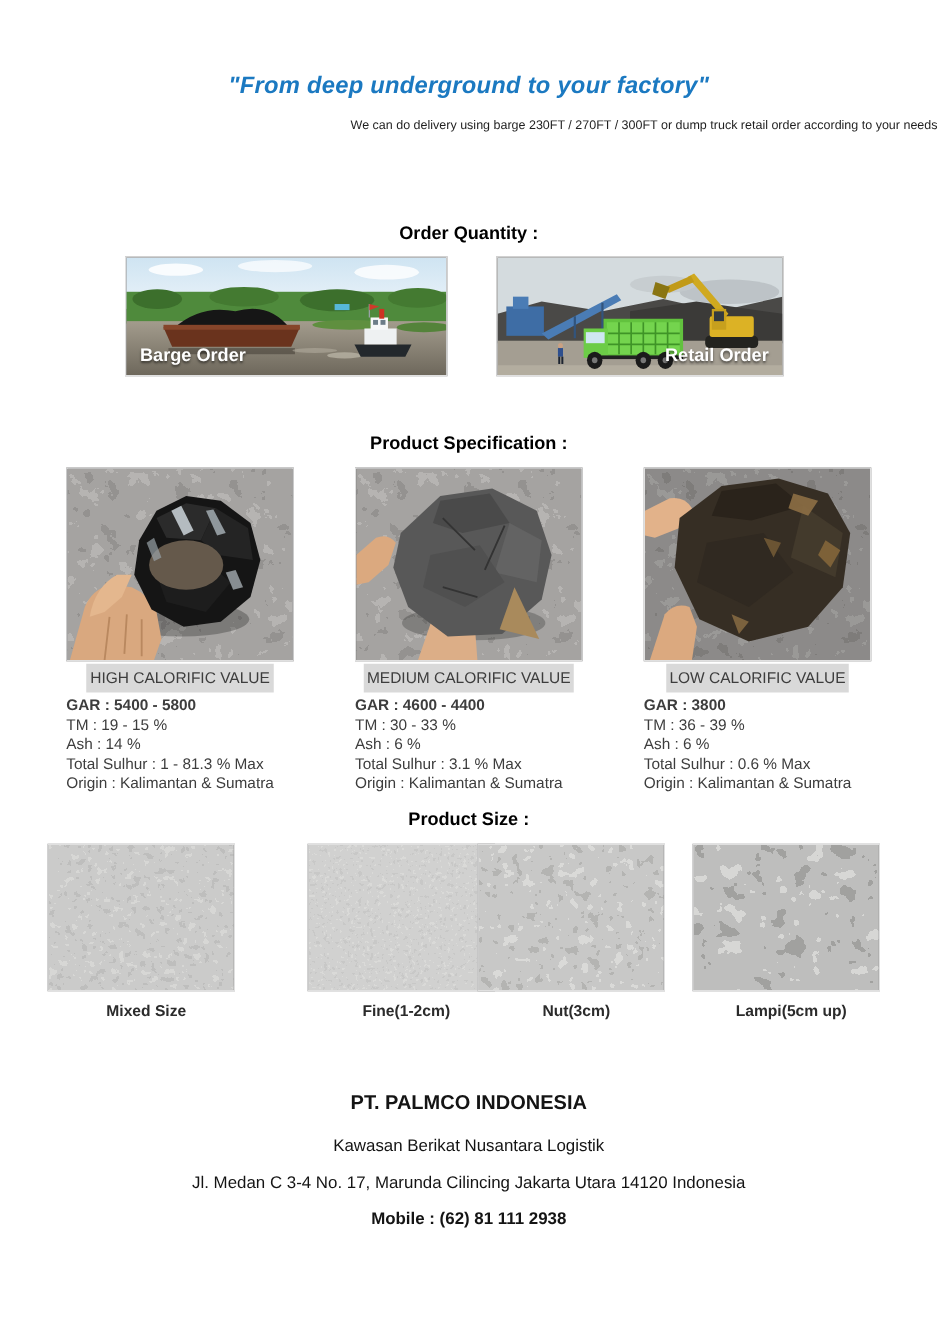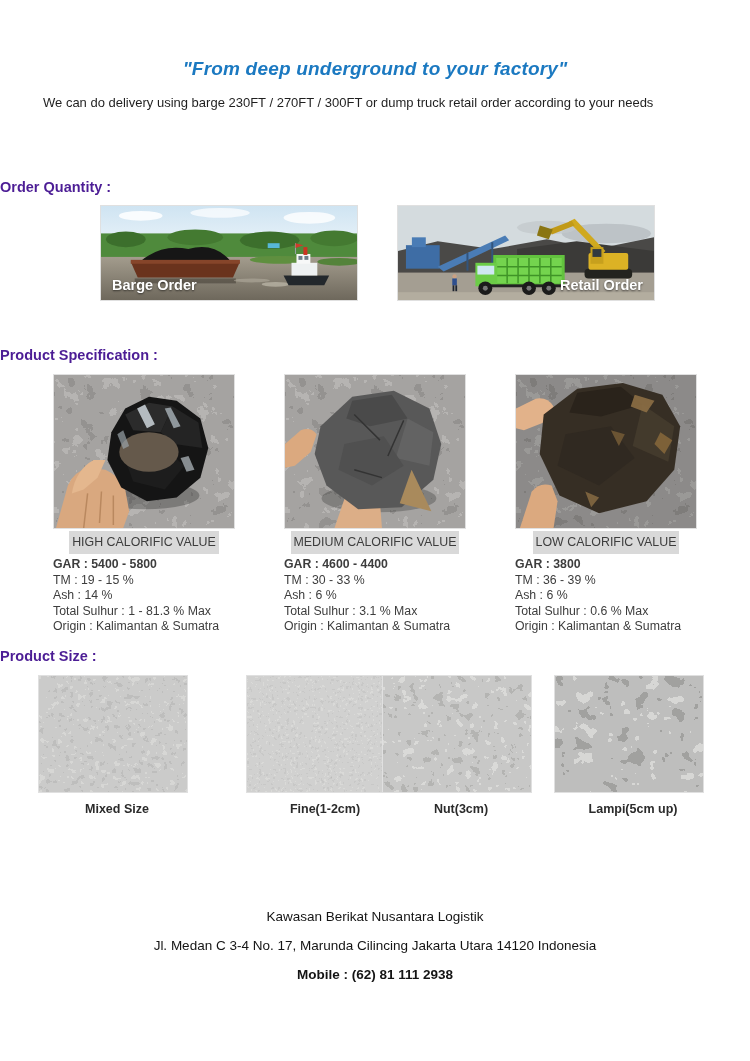--- a/index.html
+++ b/index.html
@@ -6,38 +6,38 @@
   .page {
     position:relative; width:750px; height:1061px; background:#ffffff;
     font-family:"Liberation Sans", sans-serif; overflow:hidden;
   }
   .page-title {
     position:absolute; top:58px; left:0; right:0; text-align:center;
     font-size:19px; font-weight:bold; font-style:italic; color:#1b79c1;
     letter-spacing:0.2px;
   }
   .page-subtitle {
-    position:absolute; top:95px; left:0; right:0; text-align:left;
-    font-size:13px; color:#1f1f1f;padding-left:43px;
+    position:absolute; top:95px; left:0; right:0; text-align:right;
+    font-size:10px; color:#1f1f1f;padding-left:43px;
   }
   .sec-heading {
-    position:absolute; left:0; right:0; 
-    font-size:14.5px; font-weight:bold; color:#4c1d95;
+    position:absolute; left:0; right:0; text-align:center;
+    font-size:14.5px; font-weight:bold; color:#000000;
   }
   #oq-heading  { top:179px; }
   #ps-heading  { top:347px; }
   #psz-heading { top:648px; }
 
   .photo-frame {
     position:absolute; border:1px solid #e0e0e0; box-sizing:border-box;
     overflow:hidden; background:#888;
   }
   .photo-frame svg { display:block; width:100%; height:100%; }
   #barge-frame  { left:100px; top:205px; width:258px; height:96px; }
-  #retail-frame { left:397px; top:205px; width:258px; height:96px; }
+  #retail-frame { left:397px; top:205px; width:230px; height:96px; }
   .photo-caption {
     position:absolute; bottom:7px; color:#ffffff; font-weight:bold;
     font-size:14.5px; text-shadow:0 1px 2px rgba(0,0,0,0.55);
   }
   .caption-left  { left:11px; }
   .caption-right { right:11px; }
 
   .spec-col { position:absolute; top:374px; width:182px; }
   #spec-col-1 { left:53px; }
   #spec-col-2 { left:284px; }
@@ -331,17 +331,18 @@
   </div>
   <div class="size-col" id="size-col-4">
     <div class="size-photo">
       <svg viewBox="0 0 150 118" preserveAspectRatio="none">
           <rect width="150" height="118" fill="#707070" filter="url(#tex-lampi)"></rect>
         </svg>
     </div>
     <div class="size-label">Lampi(5cm up)</div>
   </div>
 
+  <div class="footer-line" id="f-company">PT. PALMCO INDONESIA</div>
   <div class="footer-line" id="f-line1">Kawasan Berikat Nusantara Logistik</div>
   <div class="footer-line" id="f-line2">Jl. Medan C 3-4 No. 17, Marunda Cilincing Jakarta Utara 14120 Indonesia</div>
   <div class="footer-line" id="f-line3">Mobile : (62) 81 111 2938</div>
 
 </div>
 
 </body></html>

